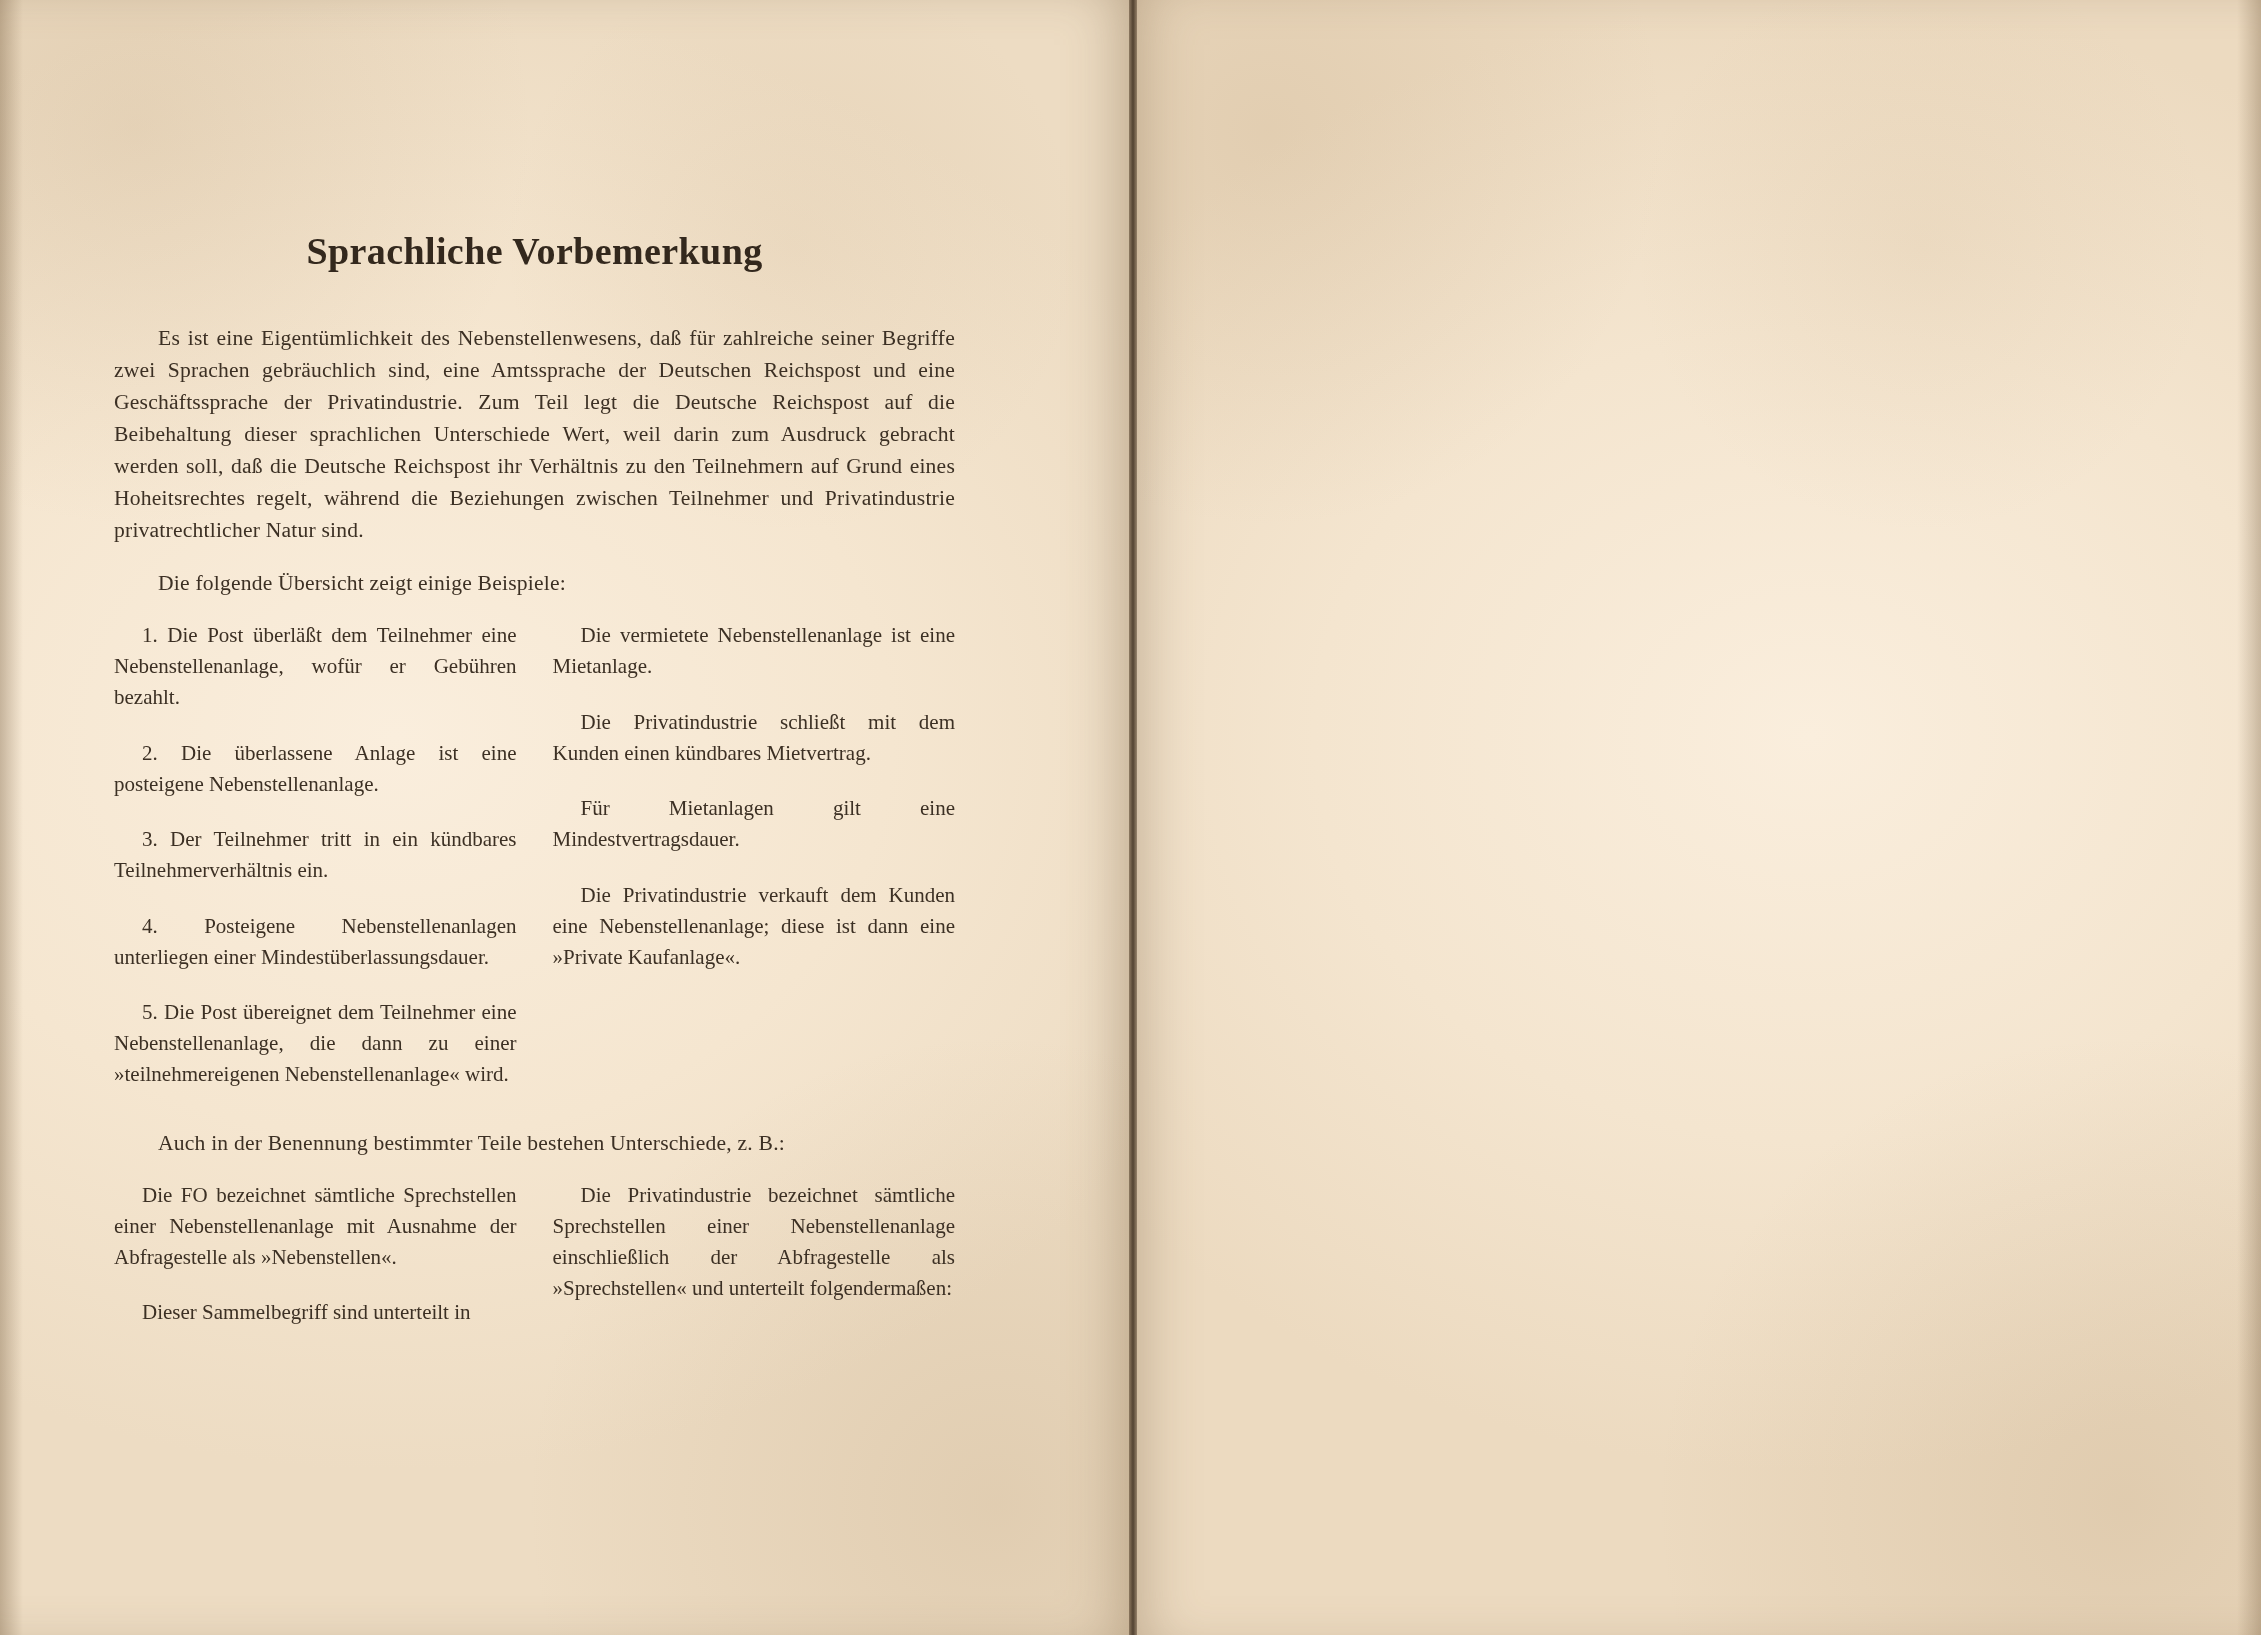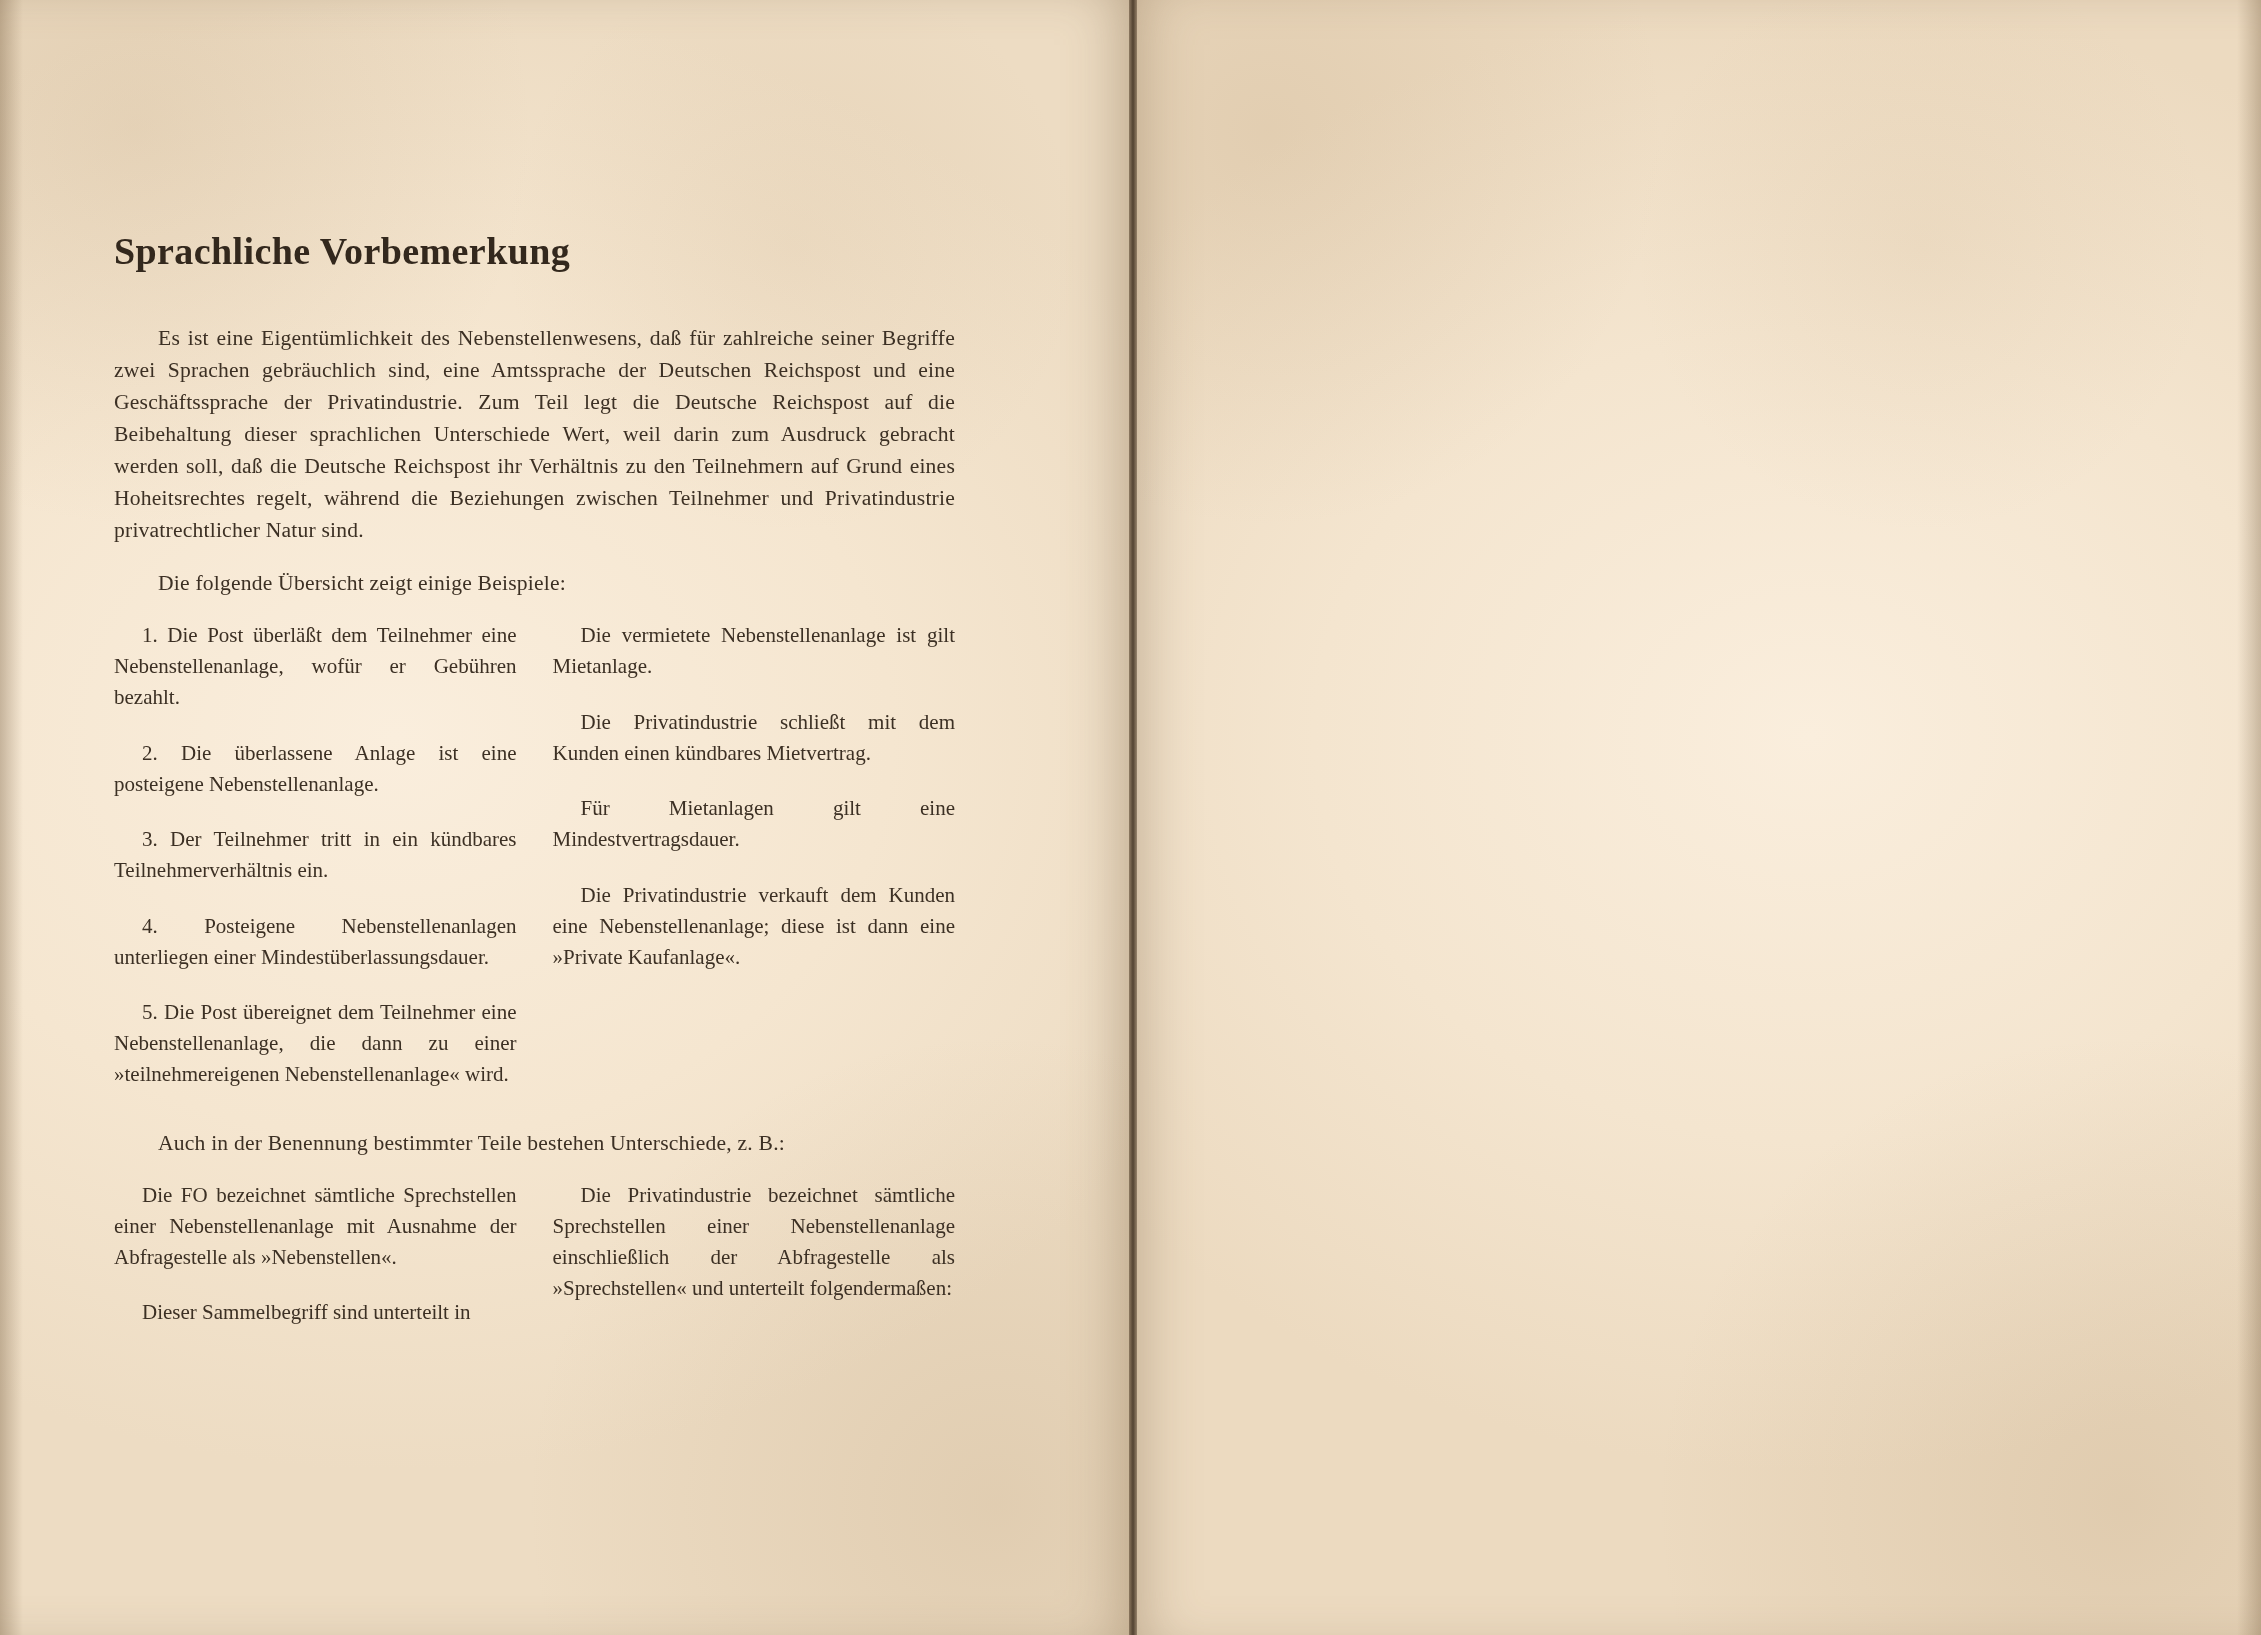--- a/index.html
+++ b/index.html
@@ -79,20 +79,21 @@
     left: 114px;
     top: 229px;
     width: 841px;
   }
   h1.chapter-title {
     font-family: "Liberation Serif", serif;
     font-weight: bold;
     font-size: 38px;
     letter-spacing: 0.4px;
     margin: 0 0 49px 0;
+    text-align: center;
     color: #33281d;
   }
   p.body-par {
     font-size: 21.6px;
     line-height: 32px;
     margin: 12px 0 21px 0;
     text-align: justify;
     text-justify: inter-word;
     text-indent: 44px;
     color: #3c3024;
@@ -147,21 +148,21 @@
 
         <div class="col col-left">
           <p>1. Die Post überläßt dem Teilnehmer eine Nebenstellenanlage, wofür er Gebühren bezahlt.</p>
           <p>2. Die überlassene Anlage ist eine posteigene Nebenstellenanlage.</p>
           <p>3. Der Teilnehmer tritt in ein kündbares Teilnehmerverhältnis ein.</p>
           <p>4. Posteigene Nebenstellenanlagen unterliegen einer Mindestüberlassungsdauer.</p>
           <p>5. Die Post übereignet dem Teilnehmer eine Nebenstellenanlage, die dann zu einer »teilnehmereigenen Nebenstellenanlage« wird.</p>
         </div>
 
         <div class="col col-right">
-          <p>Die vermietete Nebenstellenanlage ist gilt Mietanlage.</p>
+          <p>Die vermietete Nebenstellenanlage ist eine Mietanlage.</p>
           <p>Die Privatindustrie schließt mit dem Kunden einen kündbares Mietvertrag.</p>
           <p>Für Mietanlagen gilt eine Mindestvertragsdauer.</p>
           <p>Die Privatindustrie verkauft dem Kunden eine Nebenstellenanlage; diese ist dann eine »Private Kaufanlage«.</p>
         </div>
       </div>
 
       <p class="body-par">Auch in der Benennung bestimmter Teile bestehen Unterschiede, z. B.:</p>
 
       <div class="two-col">
         <div class="vrule"></div>

